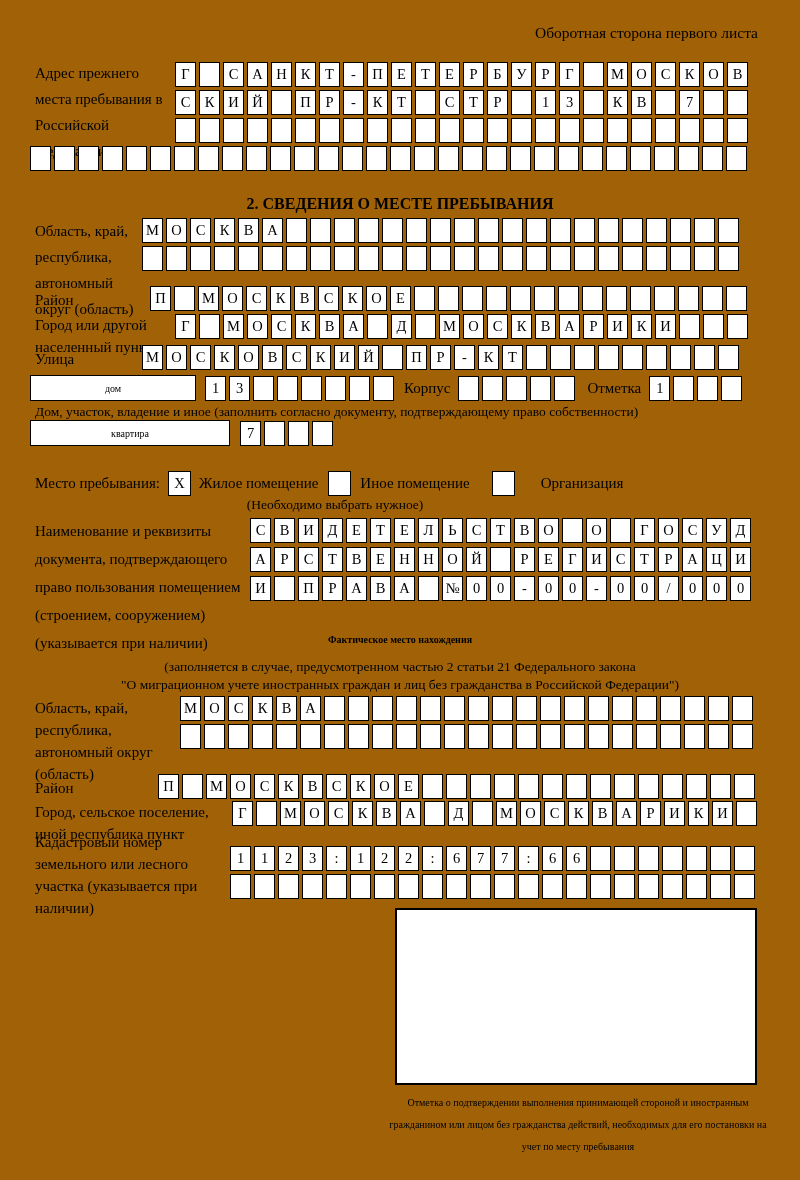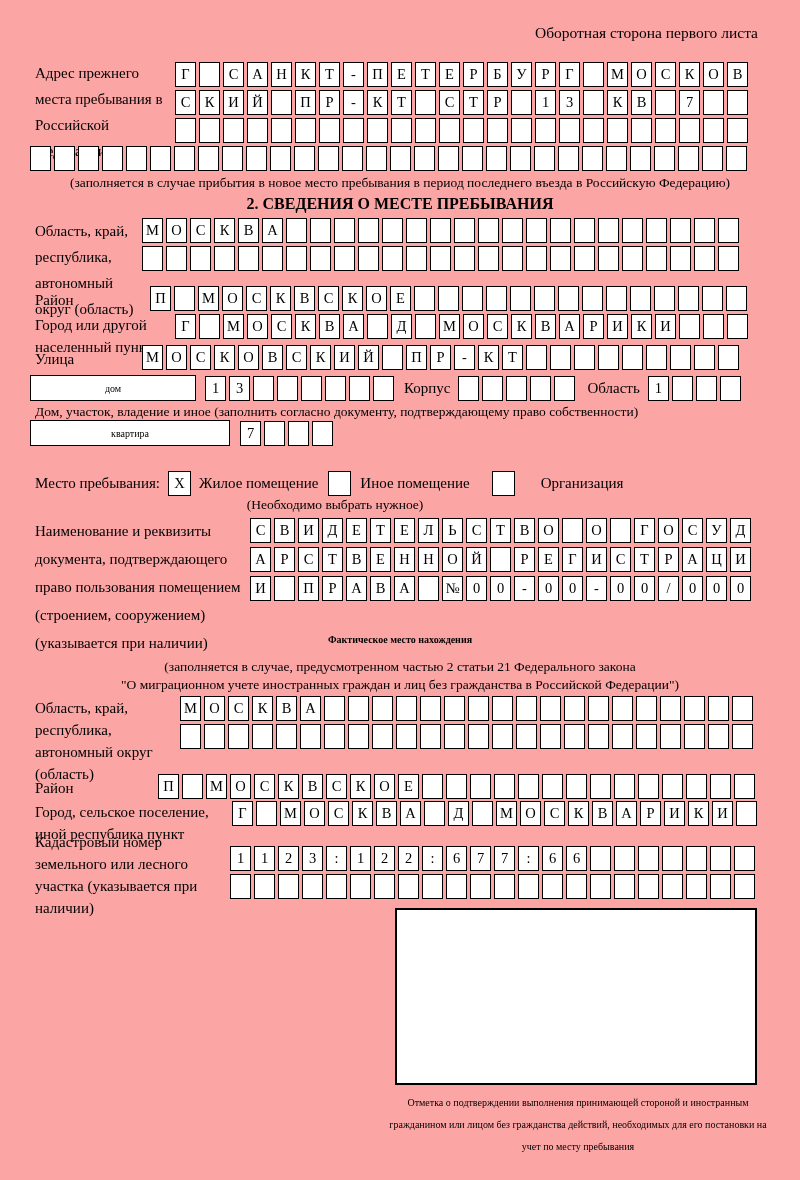--- a/index.html
+++ b/index.html
@@ -1,17 +1,17 @@
 <!DOCTYPE html>
 <html><head>
 <meta charset="utf-8">
 <style>
   html,body{margin:0;padding:0;background:#fff;}
   .page{
-    position:relative;width:800px;height:1180px;background:#fca5a5;color:#000;
+    position:relative;width:800px;height:1180px;background:#a16207;color:#000;
     font-family:"Liberation Serif","DejaVu Serif",serif;overflow:hidden;
   }
   .abs{position:absolute;}
   .lbl{font-size:15px;line-height:26px;}
   .lbl-tight{font-size:15px;line-height:22px;}
   .note{font-size:13.5px;}
   .title{font-weight:bold;font-size:16px;text-align:center;}
   .center{text-align:center;width:800px;left:0;}
   .cellrow{display:flex;gap:3px;}
   .cell{
@@ -141,21 +141,20 @@
       <span class="cell"></span>
       <span class="cell"></span>
       <span class="cell"></span>
       <span class="cell"></span>
       <span class="cell"></span>
       <span class="cell"></span>
       <span class="cell"></span>
       <span class="cell"></span>
       <span class="cell"></span>
     </div>
-  <div class="abs note center" style="top:175px;">(заполняется в случае прибытия в новое место пребывания в период последнего въезда в Российскую Федерацию)</div>
 
   <div class="abs title center" style="top:195px;">2. СВЕДЕНИЯ О МЕСТЕ ПРЕБЫВАНИЯ</div>
 
   <div class="abs lbl" style="left:35px;top:218px;width:112px;">Область, край, республика, автономный округ (область)</div>
   <div class="abs cellrow" style="left:142px;top:218px;">
       <span class="cell">М</span>
       <span class="cell">О</span>
       <span class="cell">С</span>
       <span class="cell">К</span>
       <span class="cell">В</span>
@@ -308,21 +307,21 @@
         <span class="cell"></span>
       </div>
     <div class="lbl" style="margin:0 8px 0 10px;">Корпус</div>
     <div class="cellrow">
         <span class="cell"></span>
         <span class="cell"></span>
         <span class="cell"></span>
         <span class="cell"></span>
         <span class="cell"></span>
       </div>
-    <div class="lbl" style="margin:0 8px 0 12px;">Область</div>
+    <div class="lbl" style="margin:0 8px 0 12px;">Отметка</div>
     <div class="cellrow">
         <span class="cell">1</span>
         <span class="cell"></span>
         <span class="cell"></span>
         <span class="cell"></span>
       </div>
   </div>
   <div class="abs note" style="left:35px;top:404px;">Дом, участок, владение и иное (заполнить согласно документу, подтверждающему право собственности)</div>
 
   <div class="abs hflex" style="left:30px;top:420px;">

